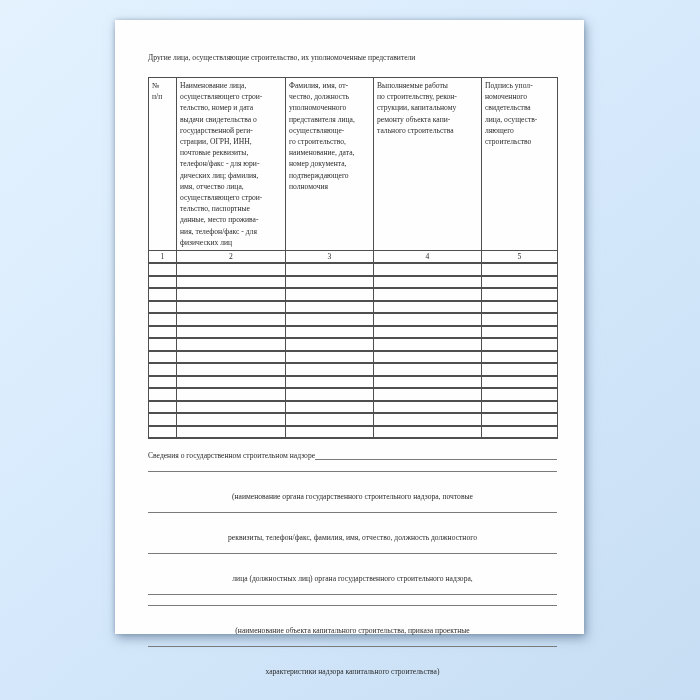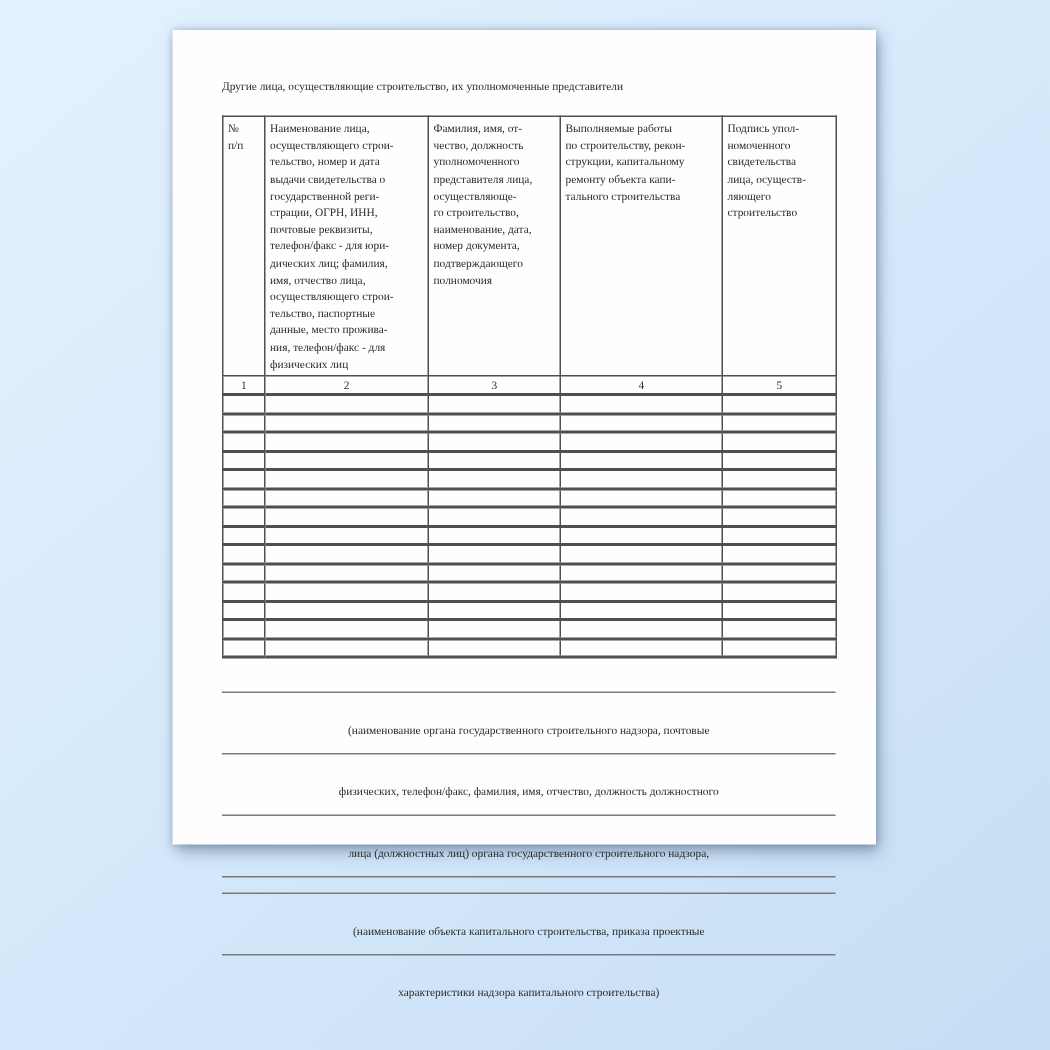--- a/index.html
+++ b/index.html
@@ -3,21 +3,21 @@
 <meta charset="utf-8">
 <style>
   * { box-sizing: border-box; }
   html, body { margin: 0; padding: 0; }
   body {
     width: 700px; height: 700px; position: relative; overflow: hidden;
     font-family: "Liberation Serif", "DejaVu Serif", serif;
     background: linear-gradient(140deg, #e4f2fe 0%, #d7eafc 45%, #c6ddf3 100%);
   }
   .paper {
-    position: absolute; left: 115px; top: 20px; width: 469px; height: 543px;
+    position: absolute; left: 115px; top: 20px; width: 469px; height: 614px;
     background: #fefefe;
     box-shadow: 2px 4px 10px rgba(60, 85, 115, 0.50), 0 0 4px rgba(60, 85, 115, 0.30);
   }
   .content {
     position: absolute; left: 33px; top: 33px; width: 409px;
     color: #2b2b2b; font-size: 7.6px; line-height: 10px;
   }
   .doc-title { margin: 0 0 14px 0; font-weight: normal; font-size: 7.6px; line-height: 10px; }
 
   table.parties { border-collapse: collapse; table-layout: fixed; width: 409px; }
@@ -205,24 +205,28 @@
             <td></td>
             <td></td>
             <td></td>
             <td></td>
             <td></td>
           </tr>
         </tbody>
     </table>
 
     <div class="fill-section">
+      <div class="label-row">
+        <span>Сведения о государственном строительном надзоре</span>
+        <span class="fill"></span>
+      </div>
       <div class="rule"></div>
       <div class="cap">(наименование органа государственного строительного надзора, почтовые</div>
       <div class="rule"></div>
-      <div class="cap">физических, телефон/факс, фамилия, имя, отчество, должность должностного</div>
+      <div class="cap">реквизиты, телефон/факс, фамилия, имя, отчество, должность должностного</div>
       <div class="rule"></div>
       <div class="cap">лица (должностных лиц) органа государственного строительного надзора,</div>
       <div class="rule"></div>
     </div>
 
     <div>
       <div class="rule"></div>
       <div class="cap">(наименование объекта капитального строительства, приказа проектные</div>
       <div class="rule"></div>
       <div class="cap">характеристики надзора капитального строительства)</div>

